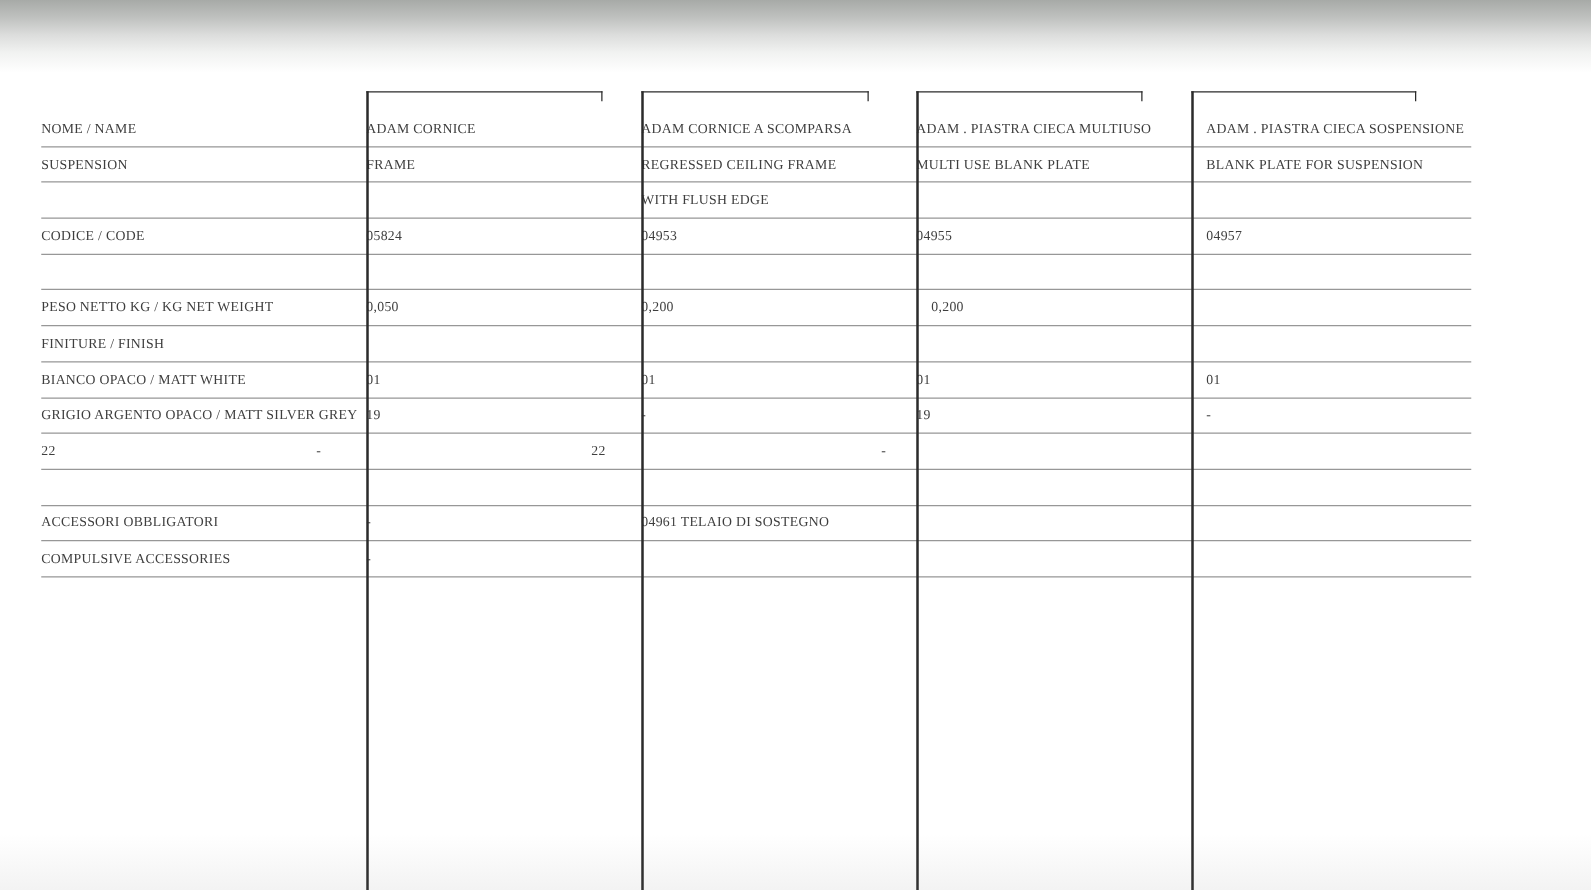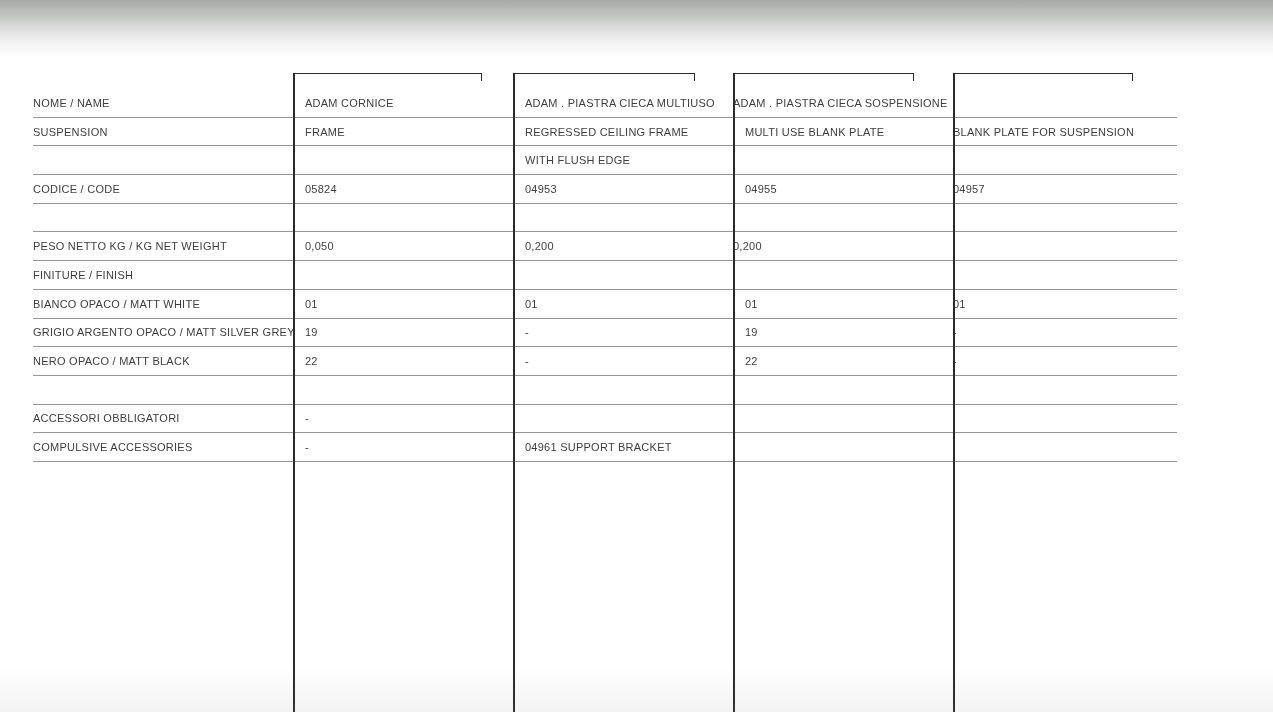--- a/index.html
+++ b/index.html
@@ -27,39 +27,40 @@
     position: absolute; left: 0; bottom: 0;
     width: 100%; height: 45px;
     background: linear-gradient(to bottom,
       rgba(120,120,120,0) 0%, rgba(120,120,120,0.09) 100%);
     pointer-events: none;
   }
   
   .rows {
     position: absolute; left: 33px; top: 89px;
     width: 1144px;
+    font-family: Liberation Serif, serif;
   }
   .row {
     display: flex;
     height: 28.69px;
     box-sizing: border-box;
     border-bottom: 1px solid #979797;
   }
   .cell {
     display: flex; align-items: center;
     box-sizing: border-box;
     font-size: 11px;
     letter-spacing: 0.25px;
     color: #3e3e3e;
     white-space: nowrap;
     overflow: hidden;
   }
   .cell.lab { width: 260px; }
-  .cell.c   { width: 220px; padding-left: 12px; }
-  .cell.c4  { width: 224px; padding-left: 0; }
+  .cell.c   { width: 220px; }
+  .cell.c4  { width: 224px; padding-left: 12px; }
   
   .vline {
     position: absolute; top: 73px;
     width: 1.5px; height: 639px;
     background: #2b2b2b;
   }
   
   .bracket {
     position: absolute; top: 73px;
     height: 8px;
@@ -78,20 +79,21 @@
   <div class="bracket" style="left:293px; width:189px;"></div>
   <div class="bracket" style="left:513px; width:182px;"></div>
   <div class="bracket" style="left:733px; width:181px;"></div>
   <div class="bracket" style="left:953px; width:180px;"></div>
 
   <div class="rows">
 
     <div class="row">
       <div class="cell lab">NOME / NAME</div>
       <div class="cell c">ADAM CORNICE</div>
+      <div class="cell c">ADAM CORNICE A SCOMPARSA</div>
       <div class="cell c">ADAM . PIASTRA CIECA MULTIUSO</div>
       <div class="cell c4">ADAM . PIASTRA CIECA SOSPENSIONE</div>
     </div>
 
     <div class="row">
       <div class="cell lab">SUSPENSION</div>
       <div class="cell c">FRAME</div>
       <div class="cell c">REGRESSED CEILING FRAME</div>
       <div class="cell c">MULTI USE BLANK PLATE</div>
       <div class="cell c4">BLANK PLATE FOR SUSPENSION</div>
@@ -146,46 +148,45 @@
 
     <div class="row">
       <div class="cell lab">GRIGIO ARGENTO OPACO / MATT SILVER GREY</div>
       <div class="cell c">19</div>
       <div class="cell c">-</div>
       <div class="cell c">19</div>
       <div class="cell c4">-</div>
     </div>
 
     <div class="row">
-      <div class="cell lab">NERO OPACO / MATT BLACK</div>
       <div class="cell c">22</div>
       <div class="cell c">-</div>
       <div class="cell c">22</div>
       <div class="cell c4">-</div>
     </div>
 
     <div class="row">
       <div class="cell lab"></div>
       <div class="cell c"></div>
       <div class="cell c"></div>
       <div class="cell c"></div>
       <div class="cell c4"></div>
     </div>
 
     <div class="row">
       <div class="cell lab">ACCESSORI OBBLIGATORI</div>
       <div class="cell c">-</div>
+      <div class="cell c">04961 TELAIO DI SOSTEGNO</div>
       <div class="cell c"></div>
       <div class="cell c4"></div>
     </div>
 
     <div class="row">
       <div class="cell lab">COMPULSIVE ACCESSORIES</div>
       <div class="cell c">-</div>
-      <div class="cell c">04961 SUPPORT BRACKET</div>
       <div class="cell c"></div>
       <div class="cell c4"></div>
     </div>
 
   </div>
 
   <div class="vline" style="left:293px;"></div>
   <div class="vline" style="left:513px;"></div>
   <div class="vline" style="left:733px;"></div>
   <div class="vline" style="left:953px;"></div>

